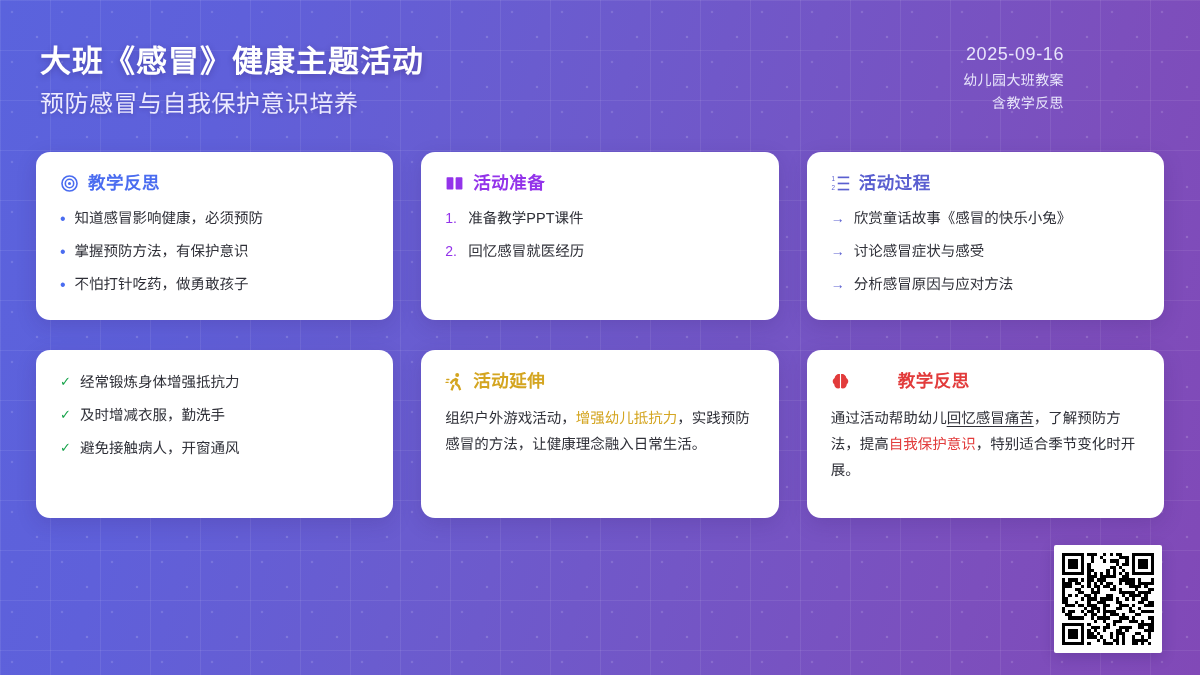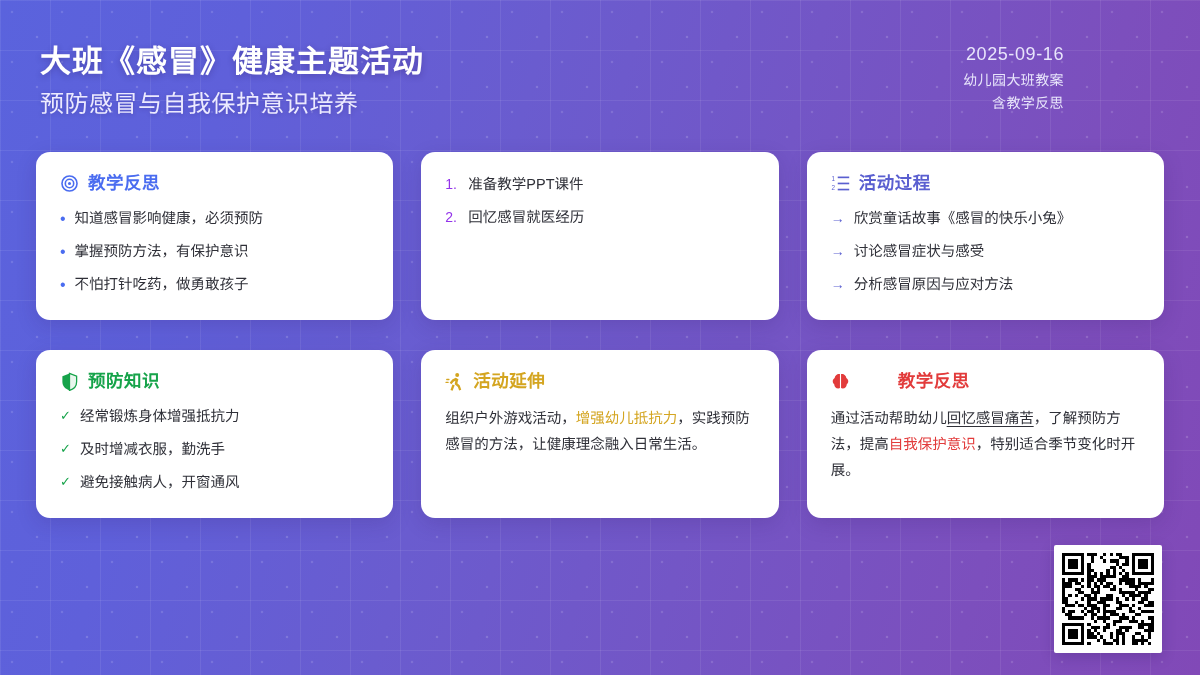--- a/index.html
+++ b/index.html
@@ -112,20 +112,27 @@
           <span class="marker dot" style="color: rgb(74, 108, 240);">•</span>
           <span class="li-text">掌握预防方法，有保护意识</span>
         </li>
         <li>
           <span class="marker dot" style="color: rgb(74, 108, 240);">•</span>
           <span class="li-text">不怕打针吃药，做勇敢孩子</span>
         </li>
       </ul>
     </div>
     <div class="card">
+      <div class="card-head">
+        <svg class="card-icon" viewBox="0 0 24 24">
+          <rect x="2" y="4" width="8.6" height="15.5" rx="1" fill="#9333ea"></rect>
+                <rect x="13.4" y="4" width="8.6" height="15.5" rx="1" fill="#9333ea"></rect>
+        </svg>
+        <div class="card-title" style="color: rgb(147, 51, 234);">活动准备</div>
+      </div>
       <ol class="items">
         <li>
           <span class="marker num" style="color: rgb(147, 51, 234);">1.</span>
           <span class="li-text">准备教学PPT课件</span>
         </li>
         <li>
           <span class="marker num" style="color: rgb(147, 51, 234);">2.</span>
           <span class="li-text">回忆感冒就医经历</span>
         </li>
       </ol>
@@ -150,28 +157,20 @@
           <span class="marker arrow" style="color: rgb(90, 95, 208);">→</span>
           <span class="li-text">讨论感冒症状与感受</span>
         </li>
         <li>
           <span class="marker arrow" style="color: rgb(90, 95, 208);">→</span>
           <span class="li-text">分析感冒原因与应对方法</span>
         </li>
       </ul>
     </div>
     <div class="card">
-      <div class="card-head">
-        <svg class="card-icon" viewBox="0 0 24 24">
-          <path d="M12 1.8 21 5.3v7.1c0 5.3-3.7 9.4-9 10.9C6.7 21.8 3 17.7 3 12.4V5.3z" fill="#16a34a"></path>
-                <path d="M12 1.8 21 5.3v7.1c0 5.3-3.7 9.4-9 10.9z" fill="#ffffff" opacity=".9"></path>
-                <path d="M12 1.8 21 5.3v7.1c0 5.3-3.7 9.4-9 10.9z" fill="none" stroke="#16a34a" stroke-width="1.6"></path>
-        </svg>
-        <div class="card-title" style="color: rgb(22, 163, 74);">预防知识</div>
-      </div>
       <ul class="items">
         <li>
           <span class="marker check" style="color: rgb(22, 163, 74);">✓</span>
           <span class="li-text">经常锻炼身体增强抵抗力</span>
         </li>
         <li>
           <span class="marker check" style="color: rgb(22, 163, 74);">✓</span>
           <span class="li-text">及时增减衣服，勤洗手</span>
         </li>
         <li>

